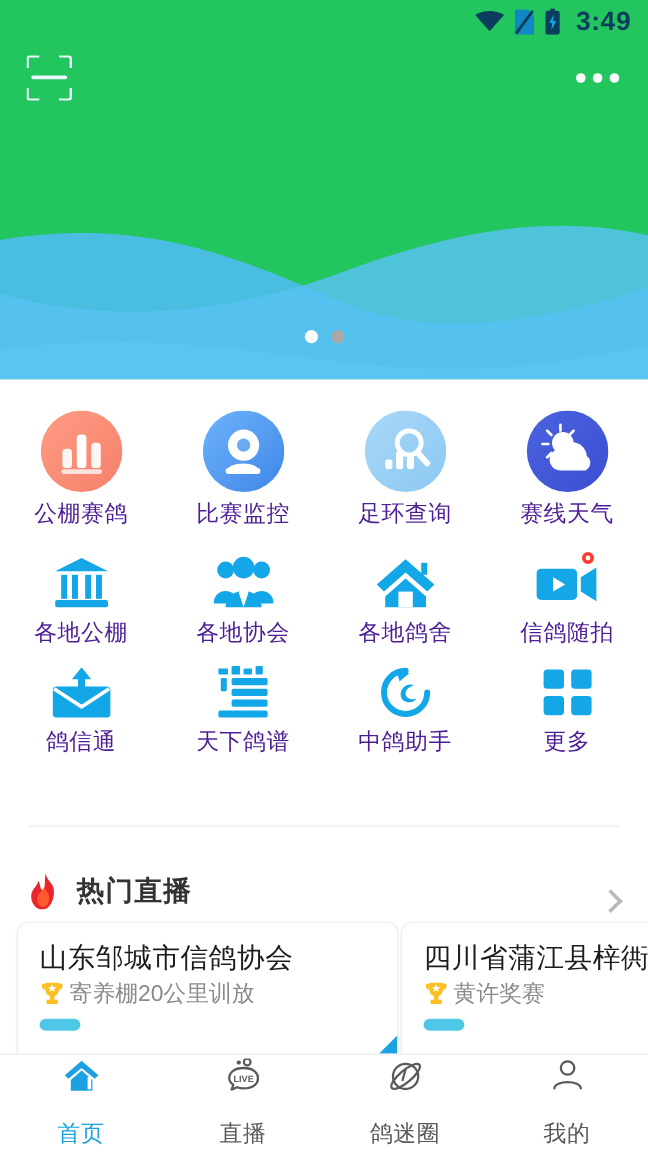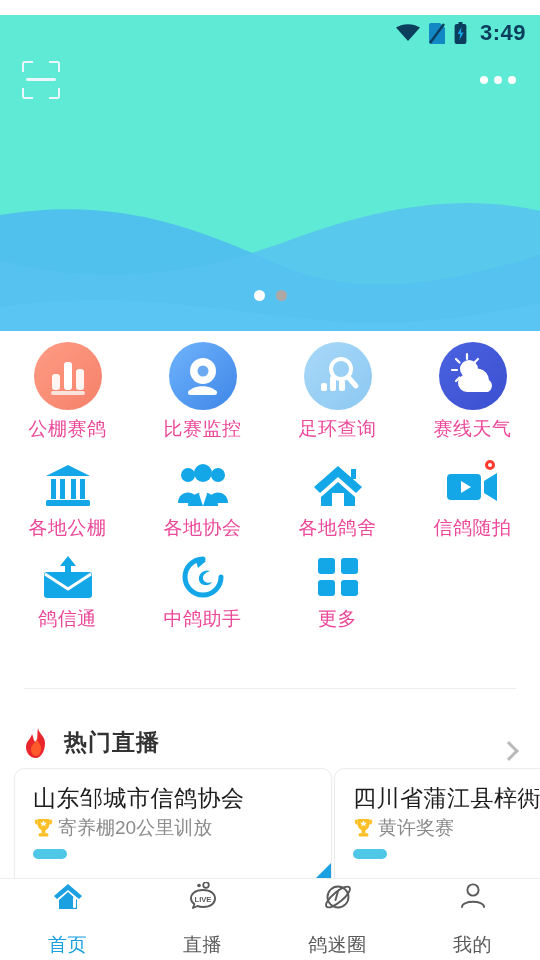--- a/index.html
+++ b/index.html
@@ -5,22 +5,22 @@
   * { margin:0; padding:0; box-sizing:border-box; }
   html, body {
     width:540px; height:960px;
     font-family:"Liberation Sans","DejaVu Sans",sans-serif;
     background:#ffffff; overflow:hidden;
   }
   #app { position:relative; width:540px; height:960px; background:#fff; }
 
   
   .banner {
-    position:absolute; top:15px; left:0; width:540px; height:316px;
-    background:#5eead4; overflow:hidden;
+    position:absolute; top:0; left:0; width:540px; height:316px;
+    background:#22c55e; overflow:hidden;
   }
   .banner svg.waves { position:absolute; left:0; top:0; width:540px; height:316px; display:block; }
 
   .statusbar {
     position:absolute; top:0; left:0; width:540px; height:36px;
     display:flex; align-items:center; justify-content:flex-end;
     padding-right:14px; z-index:5;
   }
   .sb-icons { display:flex; align-items:center; gap:9px; }
   .sb-time {
@@ -67,21 +67,21 @@
     cursor:pointer; position:relative;
   }
   .grid-row.r1 .grid-cell { padding-bottom:8px; }
   .grid-row.r2, .grid-row.r3 { margin-top:12px; }
   .cell-icon {
     width:68px; height:68px; display:flex; align-items:center; justify-content:center;
     position:relative;
   }
   .cell-icon.circ { border-radius:50%; }
   .cell-label {
-    margin-top:9px; font-size:19px; color:#ec4899; letter-spacing:0.5px;
+    margin-top:9px; font-size:19px; color:#4c1d95; letter-spacing:0.5px;
     line-height:1.1; white-space:nowrap;
   }
   .grid-row.r2 .cell-icon, .grid-row.r3 .cell-icon { width:56px; height:52px; }
   .grid-row.r2 .cell-label, .grid-row.r3 .cell-label { margin-top:6px; }
   .badge-dot {
     position:absolute; top:-2px; right:4px; width:14px; height:14px;
     border-radius:50%; background:#ff3b30; border:2px solid #fff;
     display:flex; align-items:center; justify-content:center;
   }
   .badge-dot::after { content:""; width:4px; height:4px; border-radius:50%; background:#fff; }
@@ -343,20 +343,36 @@
         <div class="cell-icon">
           <svg width="50" height="44" viewBox="0 0 50 44">
             <path d="M25 1 L33 11 H28 V19 H22 V11 H17 Z" fill="#13A7E8"></path>
             <path d="M4 17 H46 A3 3 0 0 1 49 20 V40 A3 3 0 0 1 46 43 H4 A3 3 0 0 1 1 40 V20 A3 3 0 0 1 4 17 Z" fill="#13A7E8"></path>
             <path d="M2 19 L25 34 L48 19" fill="none" stroke="#fff" stroke-width="3"></path>
           </svg>
         </div>
         <div class="cell-label">鸽信通</div>
       </div>
 
+      <div class="grid-cell">
+        <div class="cell-icon">
+          <svg width="46" height="44" viewBox="0 0 46 44">
+            <rect x="2" y="2" width="8" height="5" rx="1" fill="#13A7E8"></rect>
+            <rect x="4" y="10" width="5" height="11" rx="1" fill="#13A7E8"></rect>
+            <rect x="13" y="0" width="7" height="7" rx="1" fill="#13A7E8"></rect>
+            <rect x="23" y="2" width="7" height="5" rx="1" fill="#13A7E8"></rect>
+            <rect x="33" y="0" width="6" height="7" rx="1" fill="#13A7E8"></rect>
+            <rect x="13" y="10" width="30" height="6" rx="1.5" fill="#13A7E8"></rect>
+            <rect x="13" y="19" width="30" height="6" rx="1.5" fill="#13A7E8"></rect>
+            <rect x="13" y="28" width="30" height="6" rx="1.5" fill="#13A7E8"></rect>
+            <rect x="2" y="37" width="41" height="6" rx="1.5" fill="#13A7E8"></rect>
+          </svg>
+        </div>
+        <div class="cell-label">天下鸽谱</div>
+      </div>
 
       <div class="grid-cell">
         <div class="cell-icon">
           <svg width="46" height="44" viewBox="0 0 46 44">
             <path d="M23 4 A18 18 0 1 0 41 22" fill="none" stroke="#13A7E8" stroke-width="5" stroke-linecap="round"></path>
             <path d="M15 3 L26 6 L18 13 Z" fill="#13A7E8"></path>
             <path d="M30 16 C25 14 18 18 19 25 C20 31 29 32 32 27 C28 29 23 27 23 23 C23 19 27 17 30 16 Z" fill="#13A7E8"></path>
           </svg>
         </div>
         <div class="cell-label">中鸽助手</div>

